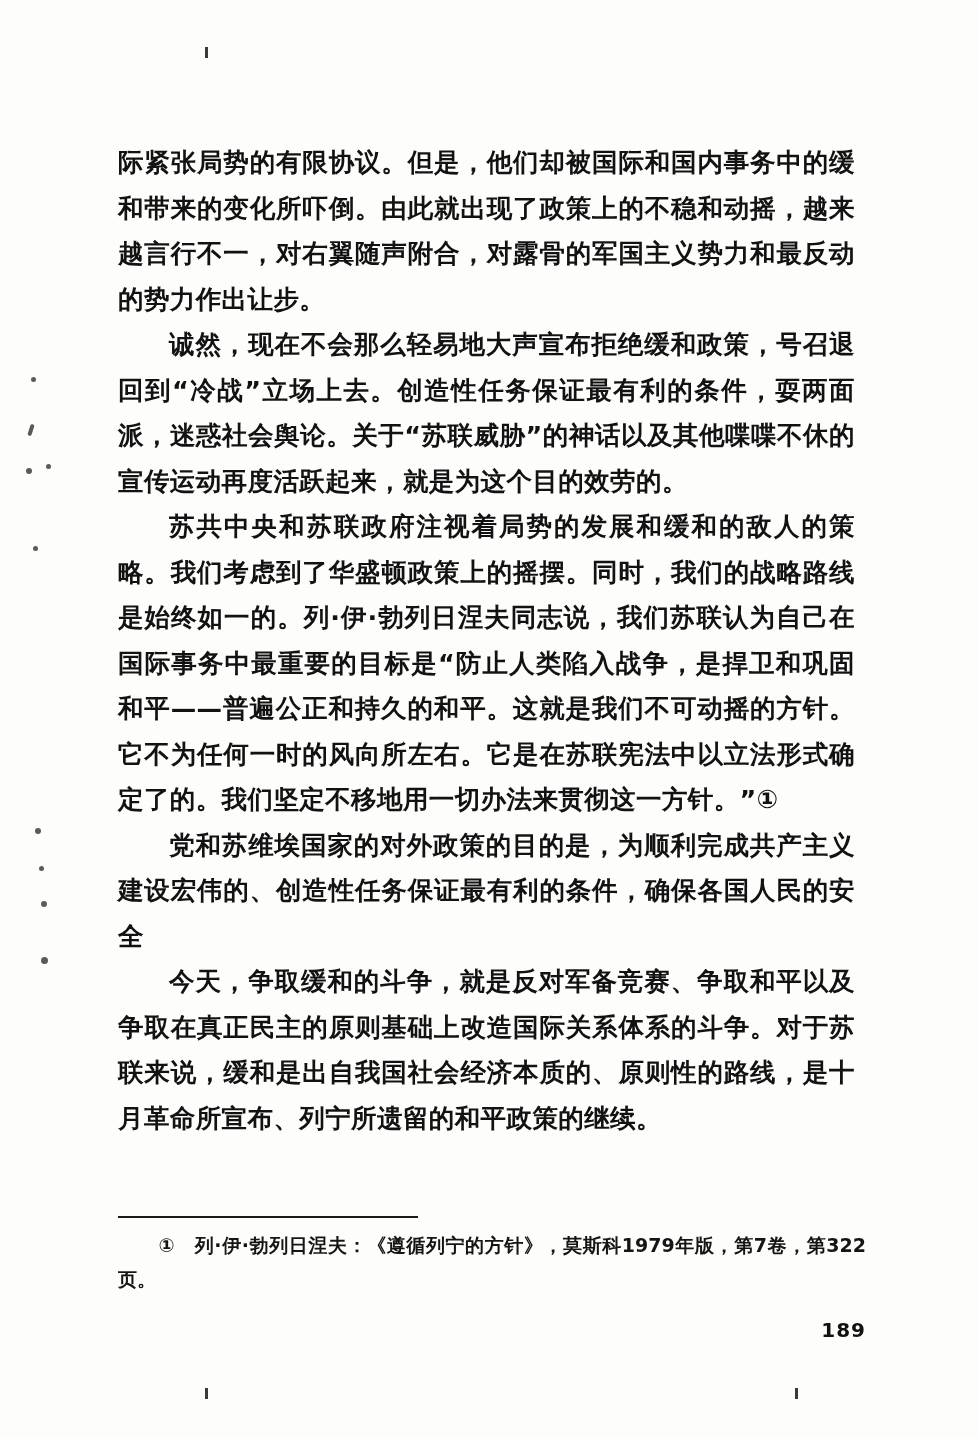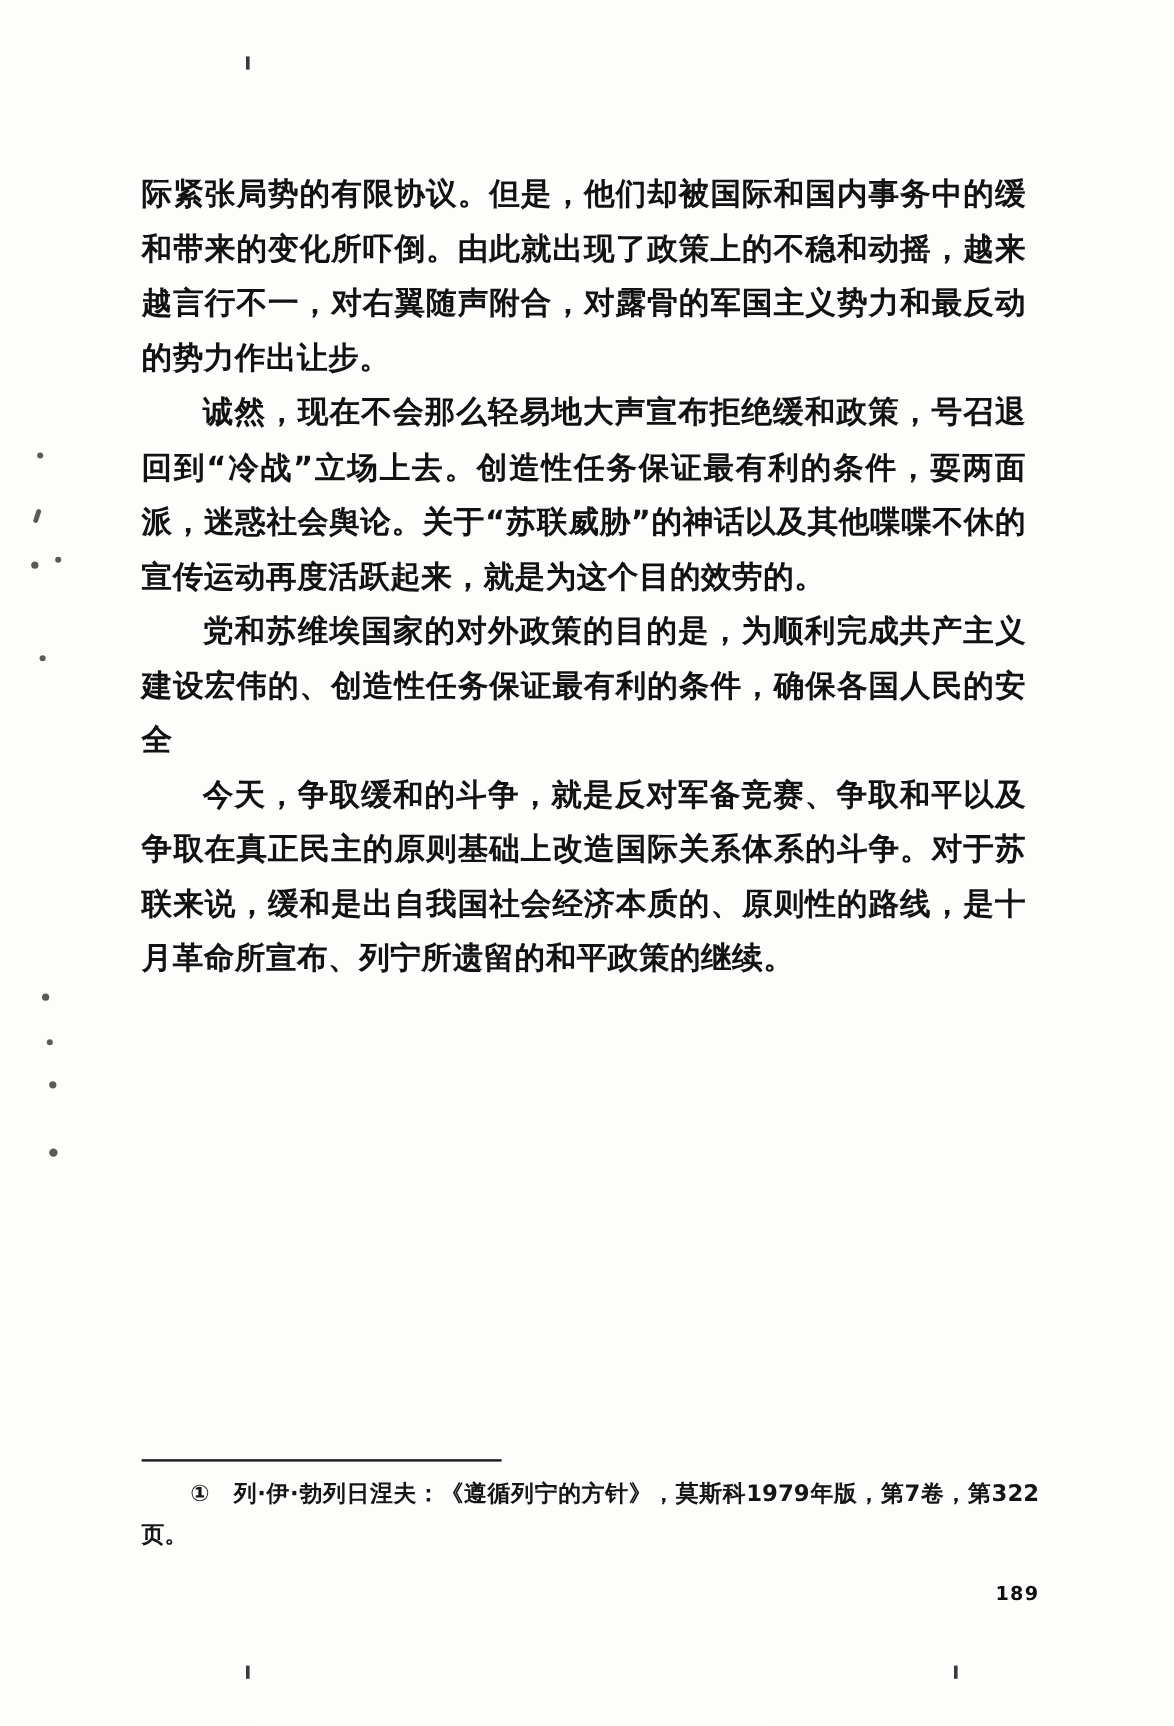--- a/index.html
+++ b/index.html
@@ -72,21 +72,21 @@
     color: #151515;
   }
   .footnote .fn-indent {
     display: inline-block;
     width: 2.1em;
   }
   .page-number {
     position: absolute;
     right: 112px;
     top: 1318px;
-    font-size: 16px;
+    font-size: 20px;
     font-weight: 700;
     letter-spacing: 1px;
     color: #111;
   }
   .edge-mark {
     position: absolute;
     background: #3a3a3a;
   }
 </style>
 </head>
@@ -103,20 +103,21 @@
   <div class="speck" style="left:39px; top:866px; width:5px; height:5px;"></div>
   <div class="speck" style="left:41px; top:901px; width:6px; height:6px;"></div>
   <div class="speck" style="left:41px; top:957px; width:7px; height:7px;"></div>
   <div class="edge-mark" style="left:205px; top:47px; width:3px; height:11px;"></div>
   <div class="edge-mark" style="left:205px; top:1388px; width:3px; height:11px;"></div>
   <div class="edge-mark" style="left:795px; top:1388px; width:3px; height:11px;"></div>
 
   <div class="body-col">
     <p class="para">际紧张局势的有限协议。但是，他们却被国际和国内事务中的缓和带来的变化所吓倒。由此就出现了政策上的不稳和动摇，越来越言行不一，对右翼随声附合，对露骨的军国主义势力和最反动的势力作出让步。</p>
     <p class="para indent">诚然，现在不会那么轻易地大声宣布拒绝缓和政策，号召退回到“冷战”立场上去。创造性任务保证最有利的条件，耍两面派，迷惑社会舆论。关于“苏联威胁”的神话以及其他喋喋不休的宣传运动再度活跃起来，就是为这个目的效劳的。</p>
+    <p class="para indent">苏共中央和苏联政府注视着局势的发展和缓和的敌人的策略。我们考虑到了华盛顿政策上的摇摆。同时，我们的战略路线是始终如一的。列·伊·勃列日涅夫同志说，我们苏联认为自己在国际事务中最重要的目标是“防止人类陷入战争，是捍卫和巩固和平——普遍公正和持久的和平。这就是我们不可动摇的方针。它不为任何一时的风向所左右。它是在苏联宪法中以立法形式确定了的。我们坚定不移地用一切办法来贯彻这一方针。”①</p>
     <p class="para indent">党和苏维埃国家的对外政策的目的是，为顺利完成共产主义建设宏伟的、创造性任务保证最有利的条件，确保各国人民的安全</p>
     <p class="para indent">今天，争取缓和的斗争，就是反对军备竞赛、争取和平以及争取在真正民主的原则基础上改造国际关系体系的斗争。对于苏联来说，缓和是出自我国社会经济本质的、原则性的路线，是十月革命所宣布、列宁所遗留的和平政策的继续。</p>
   </div>
 
   <div class="footnote-rule"></div>
 
   <div class="footnote">
     <span class="fn-indent"></span><span>①　列·伊·勃列日涅夫：《遵循列宁的方针》，莫斯科1979年版，第7卷，第322页。</span>
   </div>
 

